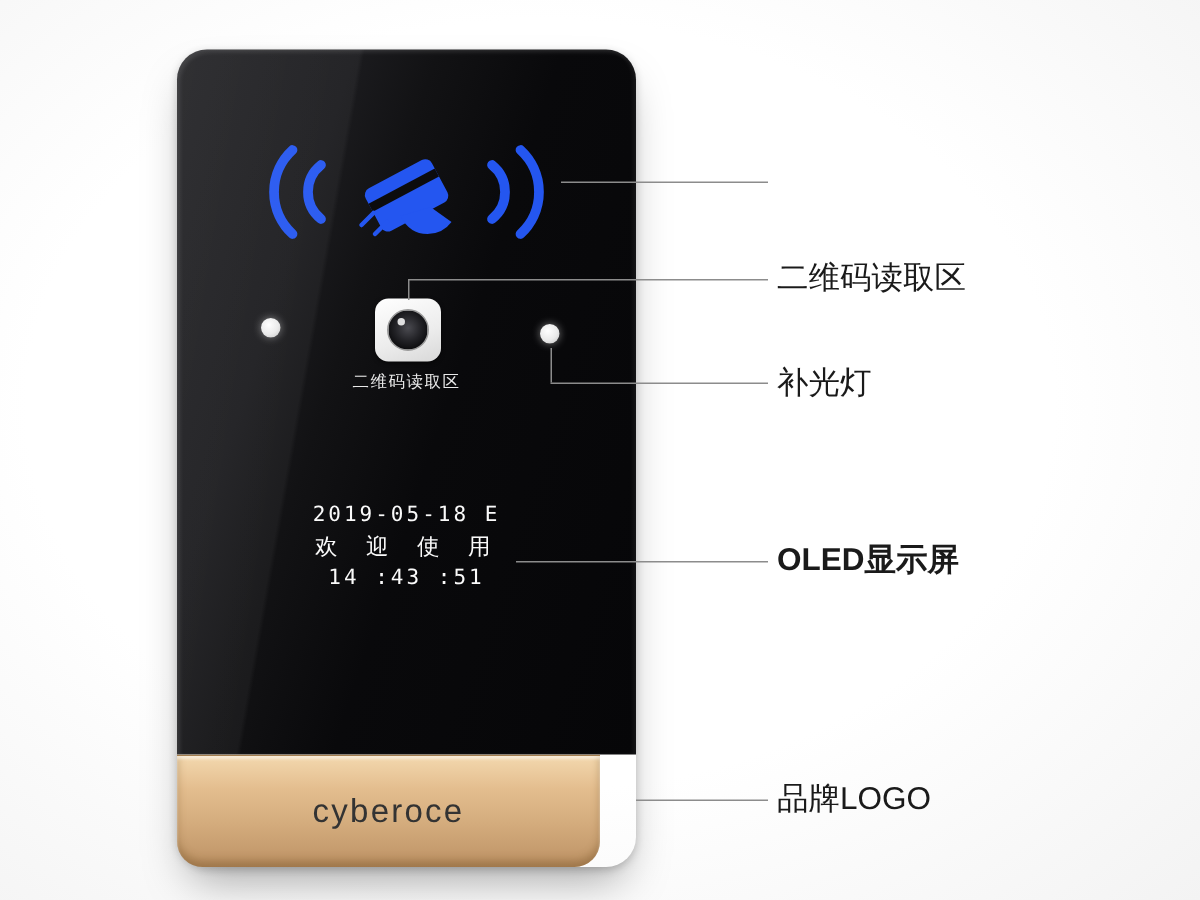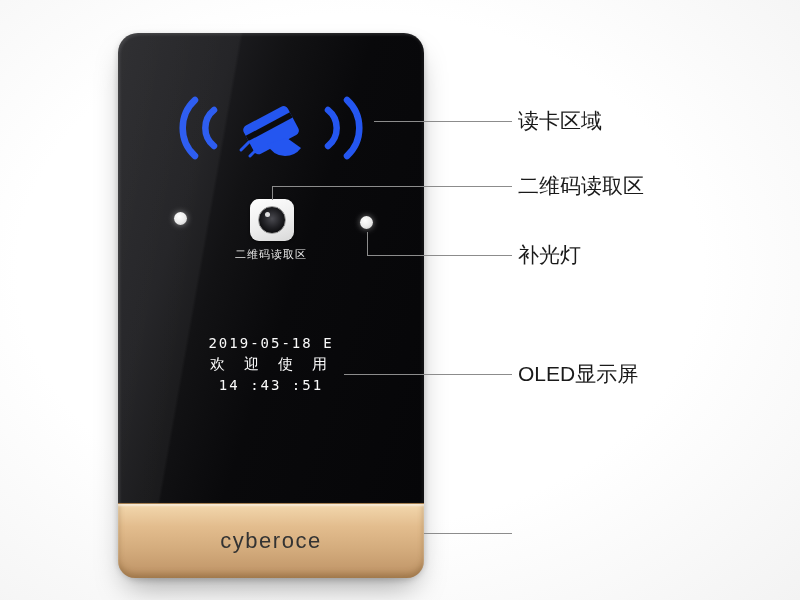--- a/index.html
+++ b/index.html
@@ -60,21 +60,21 @@
   }
 
   .oled{
     position:absolute;left:0;top:300px;width:100%;text-align:center;
     color:#fafafa;font-family:"DejaVu Sans Mono","Liberation Mono",monospace;
   }
   .oled-line{font-size:14px;line-height:21px;letter-spacing:2px;}
   .oled-welcome{font-size:15px;letter-spacing:5px;}
 
   .gold-band{
-    position:absolute;left:0;top:470px;width:306px;height:75px;
+    position:absolute;left:0;top:470px;width:282px;height:75px;
     border-radius:0 0 17px 17px;
     background:linear-gradient(180deg,#f3d8ae 0%, #e3bd8e 30%, #d3ab7c 62%, #bd9265 100%);
     border-top:1px solid #a57f50;box-sizing:border-box;
     box-shadow:inset 0 2px 2px rgba(255,255,255,0.55), inset 0 -4px 6px rgba(120,85,40,0.45);
     display:flex;align-items:center;justify-content:center;
   }
   .brand{
     color:#333333;font-size:22px;font-weight:500;letter-spacing:1.5px;
   }
 
@@ -139,18 +139,18 @@
   <div class="line v" style="left:272px;top:186px;height:14px;"></div>
   <div class="line h" style="left:272px;top:186px;width:240px;"></div>
 
   <div class="line v" style="left:367px;top:232px;height:23px;"></div>
   <div class="line h" style="left:367px;top:255px;width:145px;"></div>
 
   <div class="line h" style="left:344px;top:374px;width:168px;"></div>
 
   <div class="line h" style="left:424px;top:533px;width:88px;"></div>
 
-  <div class="callout-label" style="left:518px;top:109px;">读卡区域</div>
   <div class="callout-label" style="left:518px;top:174px;">二维码读取区</div>
   <div class="callout-label" style="left:518px;top:243px;font-family:Liberation Serif, serif;">补光灯</div>
-  <div class="callout-label" style="left:518px;top:362px;">OLED显示屏</div>
+  <div class="callout-label" style="left:518px;top:362px;font-weight:bold;">OLED显示屏</div>
+  <div class="callout-label" style="left:518px;top:521px;">品牌LOGO</div>
 
 </div>
 
 </body></html>

